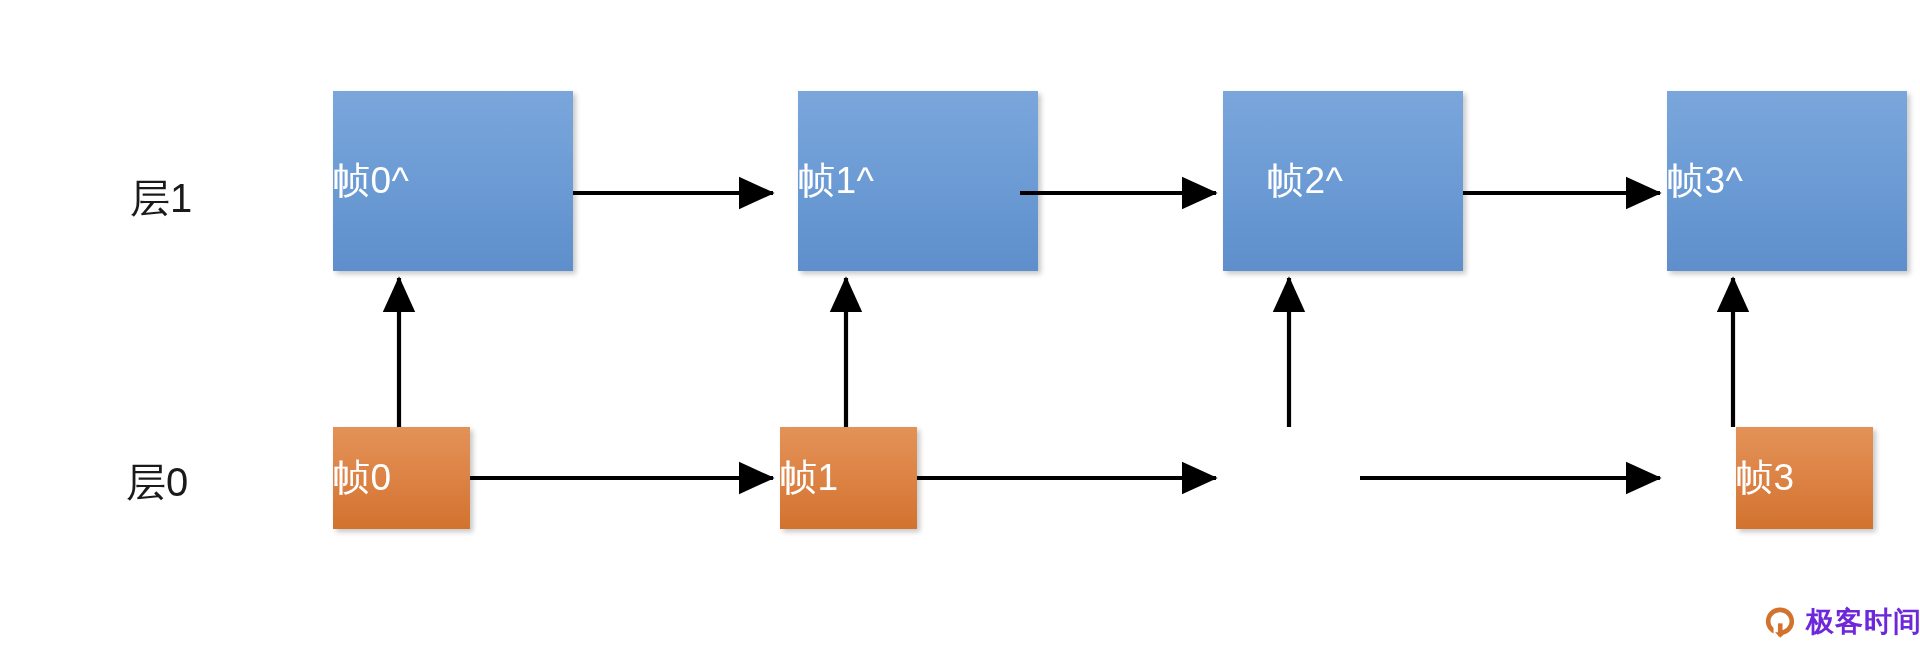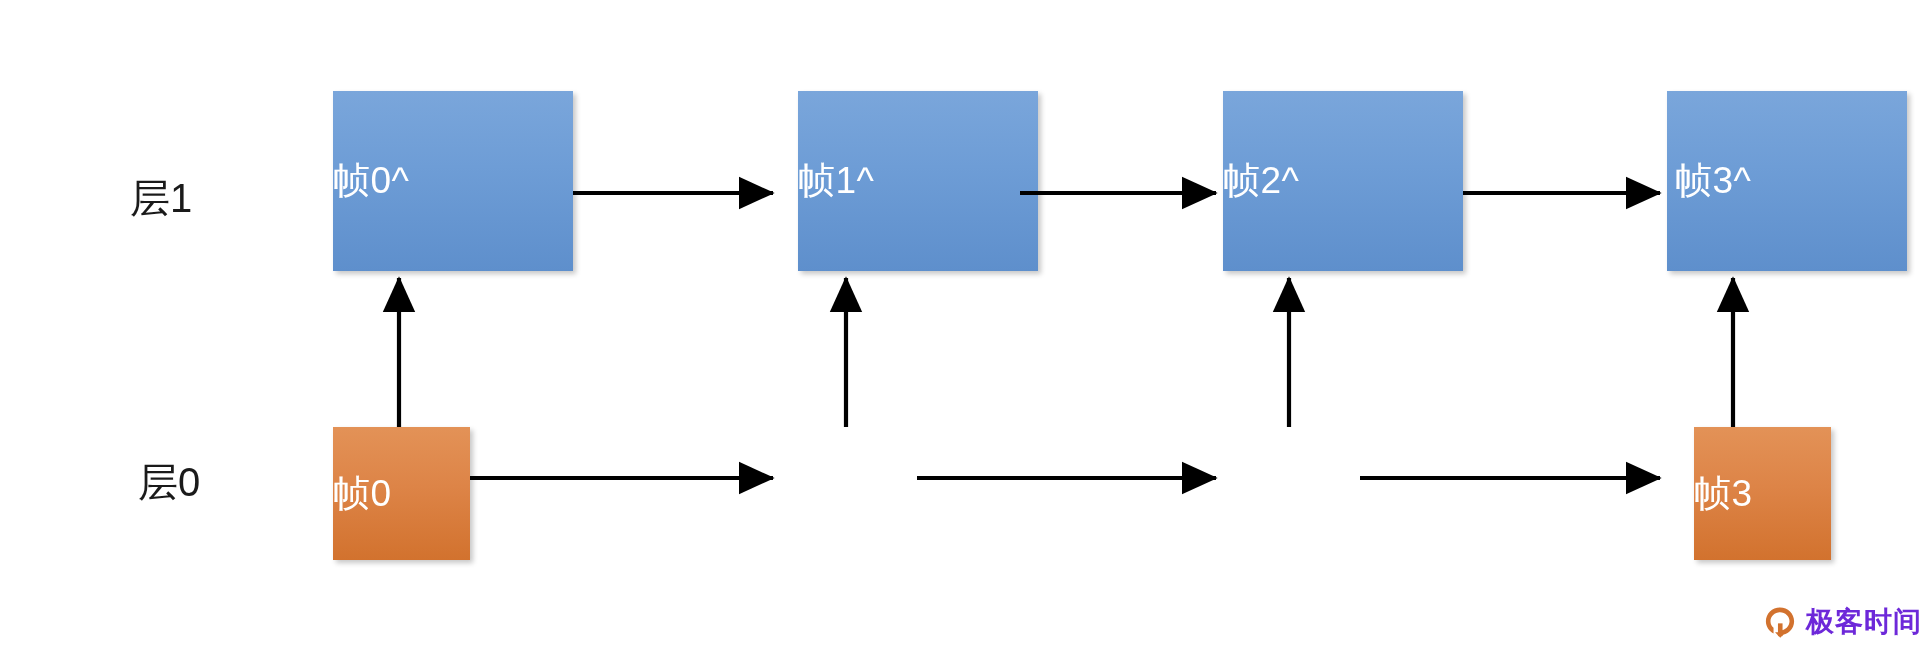--- a/index.html
+++ b/index.html
@@ -28,21 +28,21 @@
   .row-label {
     position: absolute;
     font-size: 40px;
     color: #1a1a1a;
     font-weight: 400;
     letter-spacing: 0px;
     white-space: nowrap;
     line-height: 1;
   }
   #label-layer1 { left: 88px; top: 178px; }
-  #label-layer0 { left: 96px; top: 462px; }
+  #label-layer0 { left: 84px; top: 462px; }
 
   
   .node {
     position: absolute;
     display: flex;
     align-items: center;
     justify-content: flex-start;
     color: #ffffff;
     font-size: 37px;
     font-weight: 400;
@@ -53,21 +53,21 @@
   }
 
   .node.layer1 {
     width: 240px;
     height: 180px;
     background: linear-gradient(180deg, #7aa6db 0%, #6e9dd6 42%, #5e8fcc 100%);
   }
 
   .node.layer0 {
     width: 137px;
-    height: 133px;
+    height: 102px;
     background: linear-gradient(180deg, #e39257 0%, #dd8447 45%, #d2722e 100%);
   }
 
   .node-label { pointer-events: none; }
 
   
   #connectors {
     position: absolute;
     left: 0; top: 0;
     width: 1920px;
@@ -108,35 +108,38 @@
   <div class="row-label" id="label-layer0">层0</div>
 
   <div class="node layer1" style="left:291px; top:91px;">
     <span class="node-label">帧0^</span>
   </div>
 
   <div class="node layer1" style="left:756px; top:91px;">
     <span class="node-label">帧1^</span>
   </div>
 
-  <div class="node layer1" style="left:1181px; top:91px;">
+  <div class="node layer1" style="left:1181px; top:91px;padding-left:44px;">
     <span class="node-label">帧2^</span>
   </div>
 
-  <div class="node layer1" style="left:1625px; top:91px;padding-left:8px;">
+  <div class="node layer1" style="left:1625px; top:91px;">
     <span class="node-label">帧3^</span>
   </div>
 
   <div class="node layer0" style="left:291px; top:427px;">
     <span class="node-label">帧0</span>
   </div>
 
+  <div class="node layer0" style="left:738px; top:427px;">
+    <span class="node-label">帧1</span>
+  </div>
 
 
-  <div class="node layer0" style="left:1652px; top:427px;">
+  <div class="node layer0" style="left:1694px; top:427px;">
     <span class="node-label">帧3</span>
   </div>
 
   <svg id="connectors" viewBox="0 0 1920 669" width="1920" height="669" xmlns="http://www.w3.org/2000/svg">
     <defs>
       <marker id="arrowhead" markerWidth="9" markerHeight="9" refX="8.2" refY="4.5" orient="auto" markerUnits="strokeWidth">
         <path d="M0,0.6 L8.6,4.5 L0,8.4 z" fill="#000000"></path>
       </marker>
     </defs>
 

